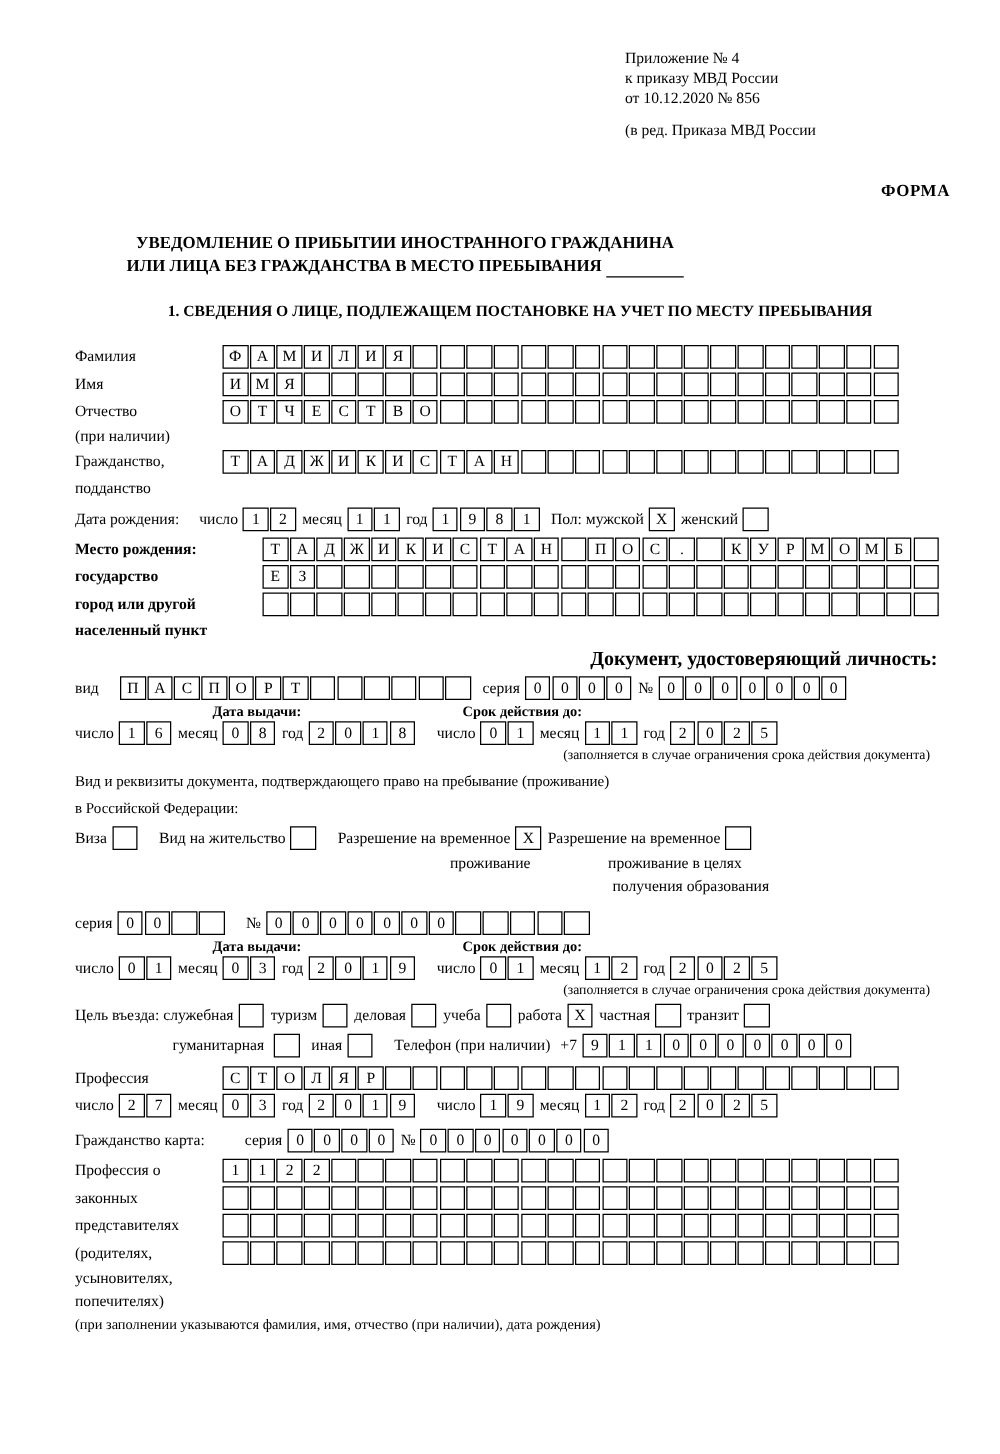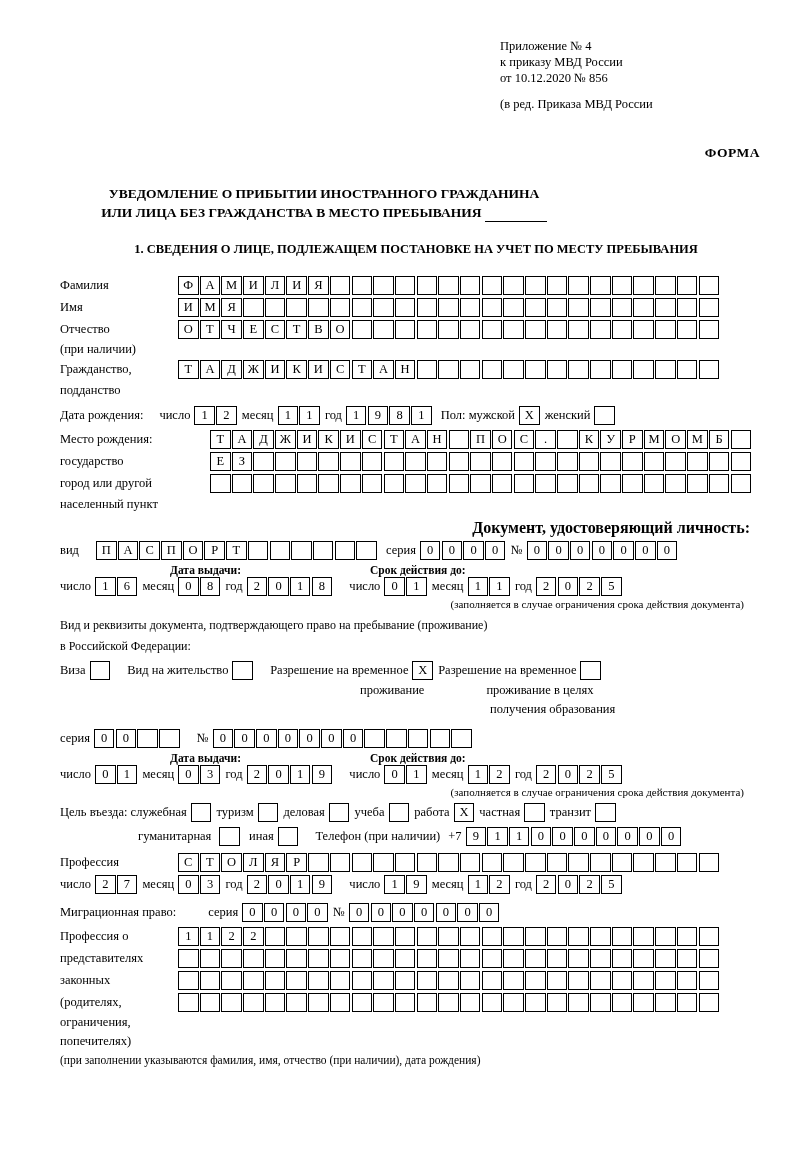--- a/index.html
+++ b/index.html
@@ -102,20 +102,21 @@
   .gap { width: 8px; }
   .gap-sm { width: 4px; }
   .gap-lg { width: 16px; }
   .labelcol {
     width: 118px;
     flex: 0 0 118px;
   }
   .labelcol2 {
     width: 150px;
     flex: 0 0 150px;
+    font-weight: bold;
   }
   .center-note {
     text-align: right;
     font-size: 16px;
     font-weight: bold;
     margin: 6px 0 3px 0;
   }
   .dates-head {
     display: flex;
     font-size: 11.5px;
@@ -792,21 +793,21 @@
       <div class="gap-sm"></div>
       <div class="boxes" id="ev-year">
           <div class="cell">2</div>
           <div class="cell">0</div>
           <div class="cell">2</div>
           <div class="cell">5</div>
         </div>
     </div>
 
     <div class="row" style="margin-top:8px">
-      <div class="lbl">Миграционная право:</div>
+      <div class="lbl">Гражданство карта:</div>
       <div class="gap-lg"></div>
       <div class="gap-lg"></div>
       <div class="lbl">серия</div>
       <div class="gap-sm"></div>
       <div class="boxes" id="mc-series">
           <div class="cell">0</div>
           <div class="cell">0</div>
           <div class="cell">0</div>
           <div class="cell">0</div>
         </div>
@@ -848,20 +849,50 @@
           <div class="cell"></div>
           <div class="cell"></div>
           <div class="cell"></div>
           <div class="cell"></div>
           <div class="cell"></div>
           <div class="cell"></div>
           <div class="cell"></div>
         </div>
     </div>
     <div class="row">
+      <div class="lbl labelcol">законных</div>
+      <div class="boxes" id="rep2">
+          <div class="cell"></div>
+          <div class="cell"></div>
+          <div class="cell"></div>
+          <div class="cell"></div>
+          <div class="cell"></div>
+          <div class="cell"></div>
+          <div class="cell"></div>
+          <div class="cell"></div>
+          <div class="cell"></div>
+          <div class="cell"></div>
+          <div class="cell"></div>
+          <div class="cell"></div>
+          <div class="cell"></div>
+          <div class="cell"></div>
+          <div class="cell"></div>
+          <div class="cell"></div>
+          <div class="cell"></div>
+          <div class="cell"></div>
+          <div class="cell"></div>
+          <div class="cell"></div>
+          <div class="cell"></div>
+          <div class="cell"></div>
+          <div class="cell"></div>
+          <div class="cell"></div>
+          <div class="cell"></div>
+        </div>
+    </div>
+    <div class="row">
       <div class="lbl labelcol">представителях</div>
       <div class="boxes" id="rep3">
           <div class="cell"></div>
           <div class="cell"></div>
           <div class="cell"></div>
           <div class="cell"></div>
           <div class="cell"></div>
           <div class="cell"></div>
           <div class="cell"></div>
           <div class="cell"></div>
@@ -878,50 +909,20 @@
           <div class="cell"></div>
           <div class="cell"></div>
           <div class="cell"></div>
           <div class="cell"></div>
           <div class="cell"></div>
           <div class="cell"></div>
           <div class="cell"></div>
         </div>
     </div>
     <div class="row">
-      <div class="lbl labelcol">законных</div>
-      <div class="boxes" id="rep2">
-          <div class="cell"></div>
-          <div class="cell"></div>
-          <div class="cell"></div>
-          <div class="cell"></div>
-          <div class="cell"></div>
-          <div class="cell"></div>
-          <div class="cell"></div>
-          <div class="cell"></div>
-          <div class="cell"></div>
-          <div class="cell"></div>
-          <div class="cell"></div>
-          <div class="cell"></div>
-          <div class="cell"></div>
-          <div class="cell"></div>
-          <div class="cell"></div>
-          <div class="cell"></div>
-          <div class="cell"></div>
-          <div class="cell"></div>
-          <div class="cell"></div>
-          <div class="cell"></div>
-          <div class="cell"></div>
-          <div class="cell"></div>
-          <div class="cell"></div>
-          <div class="cell"></div>
-          <div class="cell"></div>
-        </div>
-    </div>
-    <div class="row">
       <div class="lbl labelcol">(родителях,</div>
       <div class="boxes" id="rep4">
           <div class="cell"></div>
           <div class="cell"></div>
           <div class="cell"></div>
           <div class="cell"></div>
           <div class="cell"></div>
           <div class="cell"></div>
           <div class="cell"></div>
           <div class="cell"></div>
@@ -938,21 +939,21 @@
           <div class="cell"></div>
           <div class="cell"></div>
           <div class="cell"></div>
           <div class="cell"></div>
           <div class="cell"></div>
           <div class="cell"></div>
           <div class="cell"></div>
         </div>
     </div>
     <div class="row" style="min-height:17px">
-      <div class="lbl labelcol">ограничения,</div>
+      <div class="lbl labelcol">усыновителях,</div>
     </div>
     <div class="row" style="min-height:17px">
       <div class="lbl labelcol">попечителях)</div>
     </div>
 
     <div class="footer-note">(при заполнении указываются фамилия, имя, отчество (при наличии), дата рождения)</div>
 
   </div>
 </div>
 

